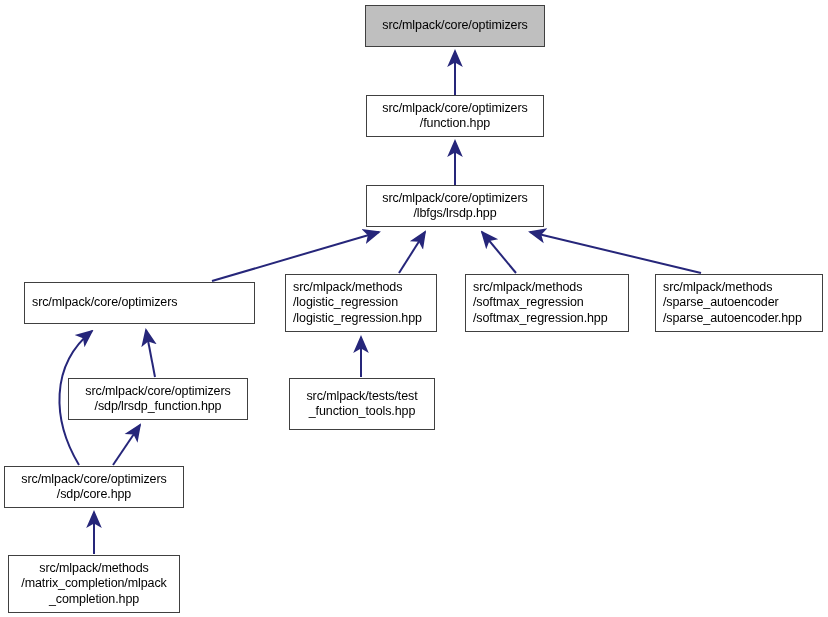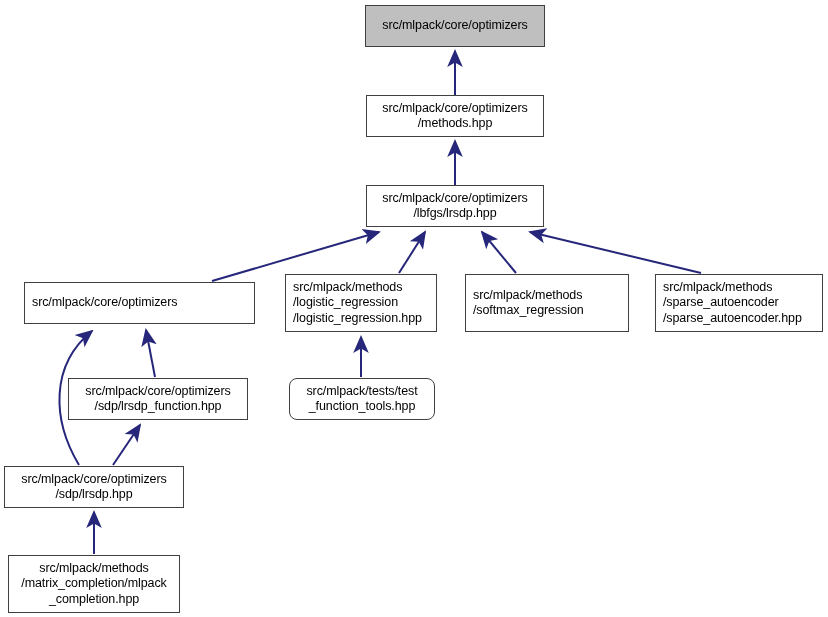--- a/index.html
+++ b/index.html
@@ -87,62 +87,63 @@
 
     <line x1="94" y1="554" x2="94" y2="512" stroke="#26267a" stroke-width="2" marker-end="url(#arrowhead)"></line>
   </svg>
 
   <div class="node highlight" style="left:365px; top:5px; width:180px; height:42px;">
     <span class="line">src/mlpack/core/optimizers</span>
   </div>
 
   <div class="node" style="left:366px; top:95px; width:178px; height:42px;">
     <span class="line">src/mlpack/core/optimizers</span>
-    <span class="line">/methods.hpp</span>
+    <span class="line">/function.hpp</span>
   </div>
 
   <div class="node" style="left:366px; top:185px; width:178px; height:42px;">
     <span class="line">src/mlpack/core/optimizers</span>
     <span class="line">/lbfgs/lrsdp.hpp</span>
   </div>
 
   <div class="node align-left" style="left:24px; top:282px; width:231px; height:42px;">
     <span class="line">src/mlpack/core/optimizers</span>
   </div>
 
   <div class="node align-left" style="left:285px; top:274px; width:152px; height:58px;">
     <span class="line">src/mlpack/methods</span>
     <span class="line">/logistic_regression</span>
     <span class="line">/logistic_regression.hpp</span>
   </div>
 
   <div class="node align-left" style="left:465px; top:274px; width:164px; height:58px;">
     <span class="line">src/mlpack/methods</span>
     <span class="line">/softmax_regression</span>
+    <span class="line">/softmax_regression.hpp</span>
   </div>
 
   <div class="node align-left" style="left:655px; top:274px; width:168px; height:58px;">
     <span class="line">src/mlpack/methods</span>
     <span class="line">/sparse_autoencoder</span>
     <span class="line">/sparse_autoencoder.hpp</span>
   </div>
 
   <div class="node" style="left:68px; top:378px; width:180px; height:42px;">
     <span class="line">src/mlpack/core/optimizers</span>
     <span class="line">/sdp/lrsdp_function.hpp</span>
   </div>
 
-  <div class="node" style="left:289px; top:378px; width:146px; height:42px;border-radius:8px;">
+  <div class="node" style="left:289px; top:378px; width:146px; height:52px;">
     <span class="line">src/mlpack/tests/test</span>
     <span class="line">_function_tools.hpp</span>
   </div>
 
   <div class="node" style="left:4px; top:466px; width:180px; height:42px;">
     <span class="line">src/mlpack/core/optimizers</span>
-    <span class="line">/sdp/lrsdp.hpp</span>
+    <span class="line">/sdp/core.hpp</span>
   </div>
 
   <div class="node" style="left:8px; top:555px; width:172px; height:58px;">
     <span class="line">src/mlpack/methods</span>
     <span class="line">/matrix_completion/mlpack</span>
     <span class="line">_completion.hpp</span>
   </div>
 
 </div>
 

